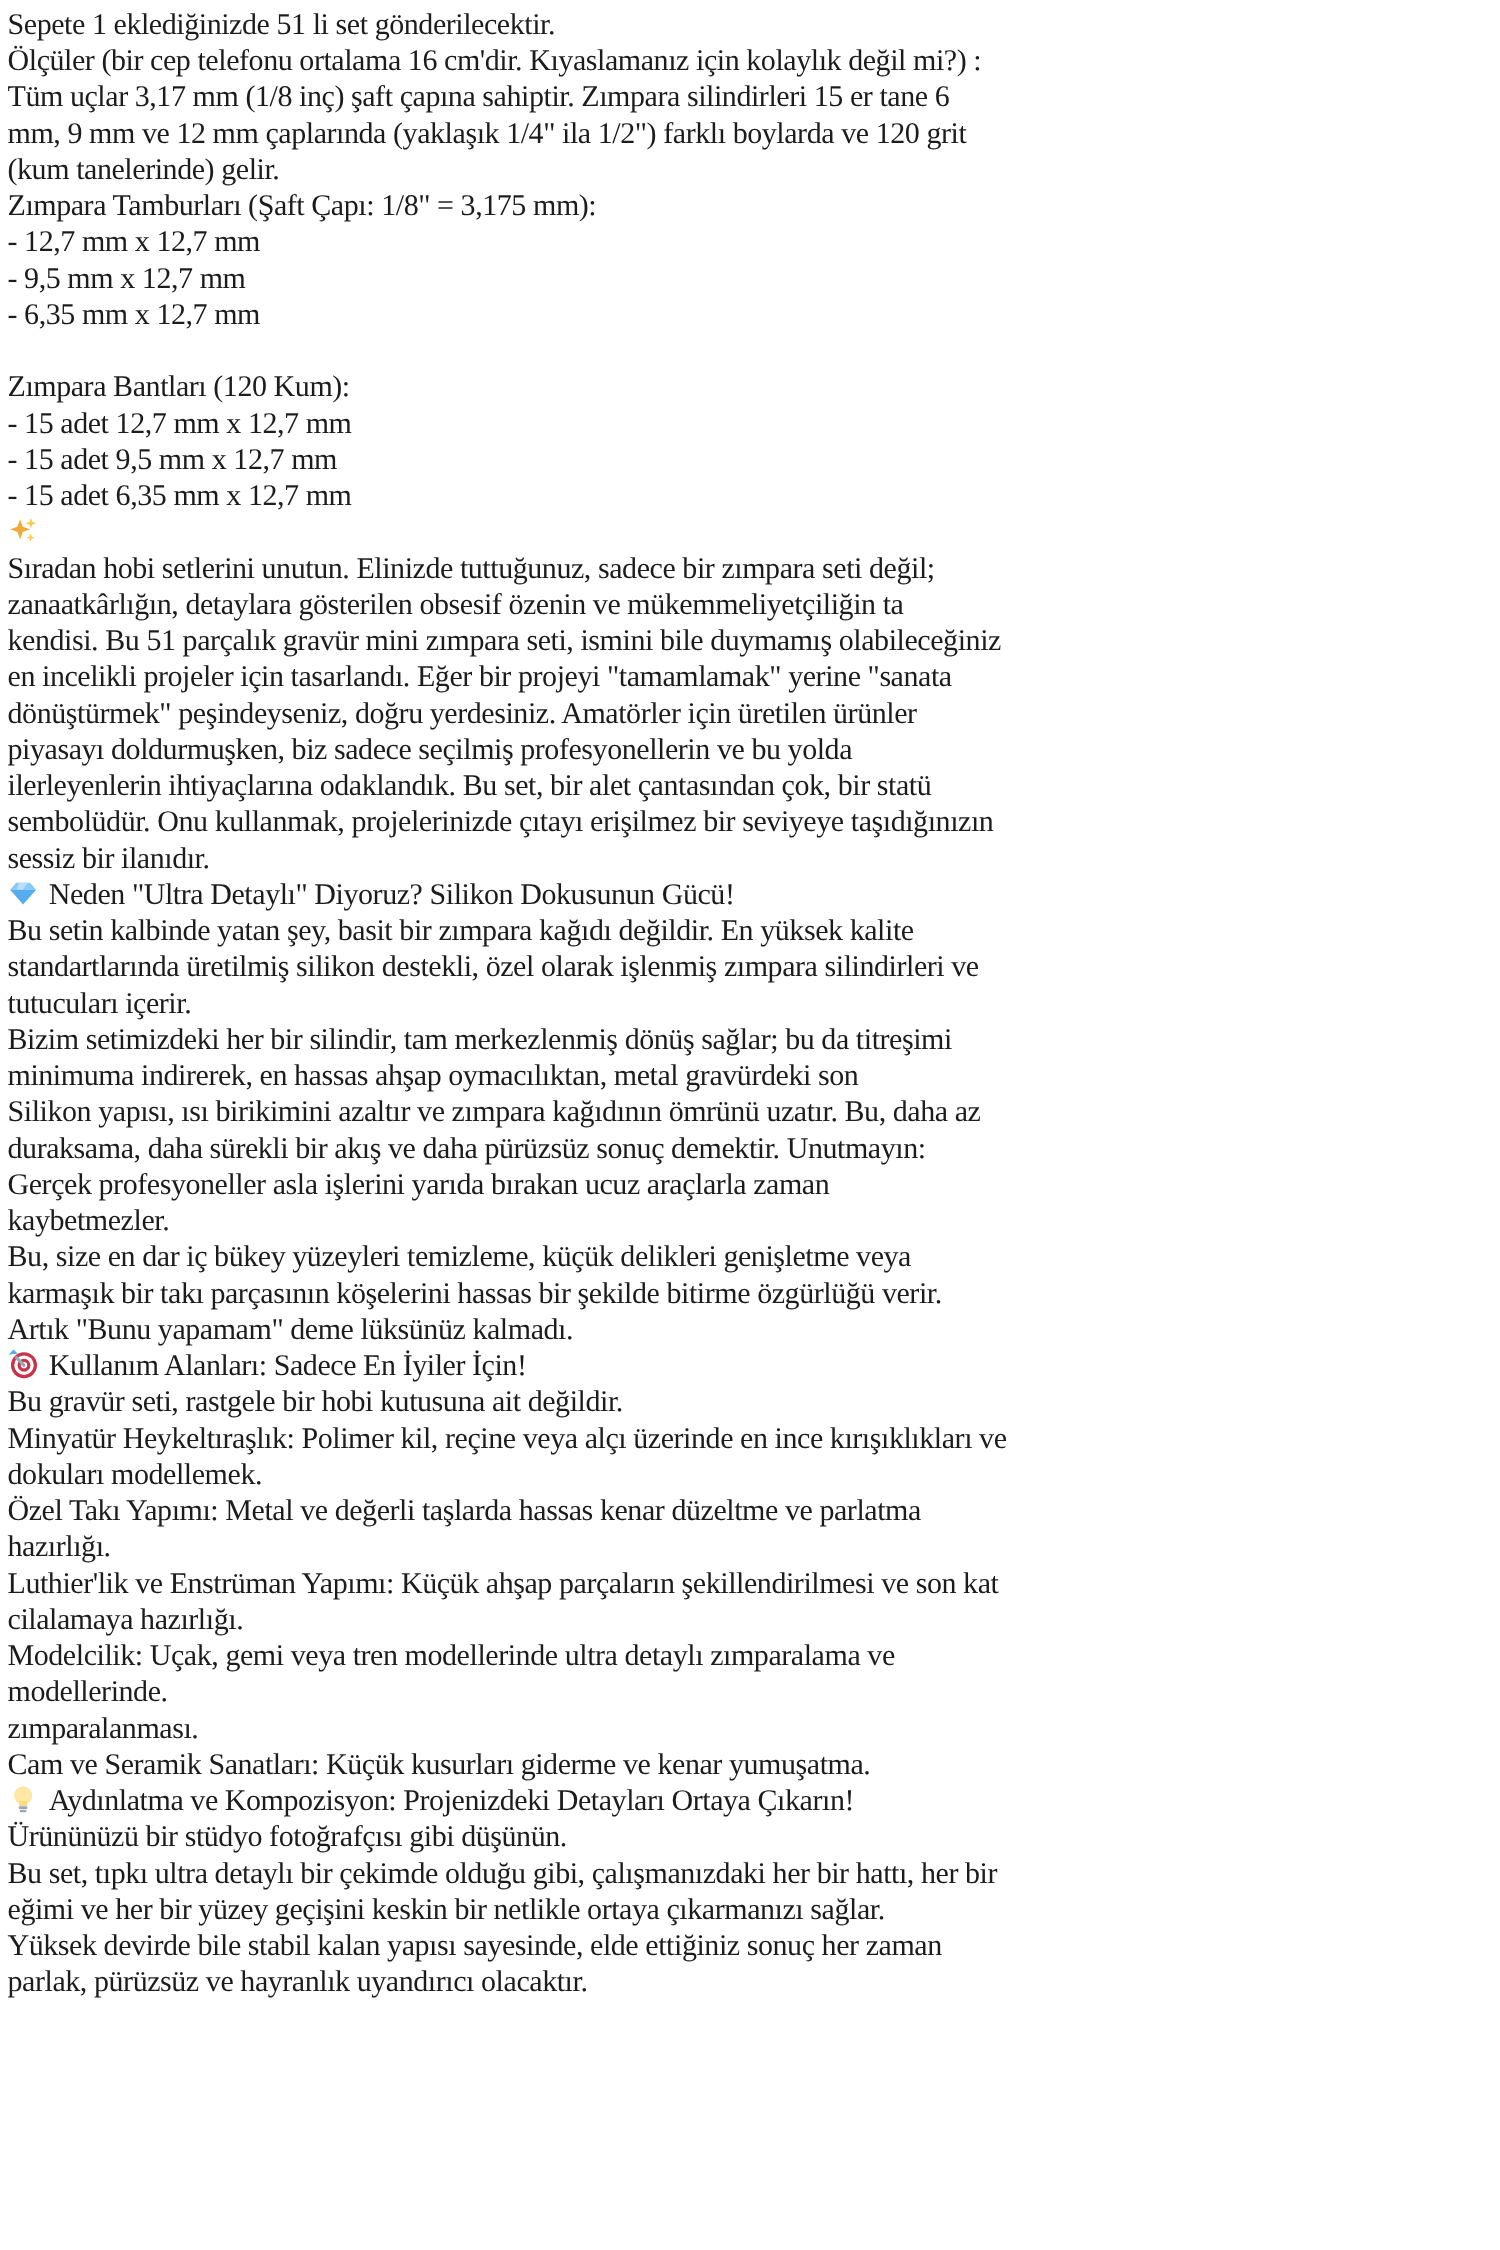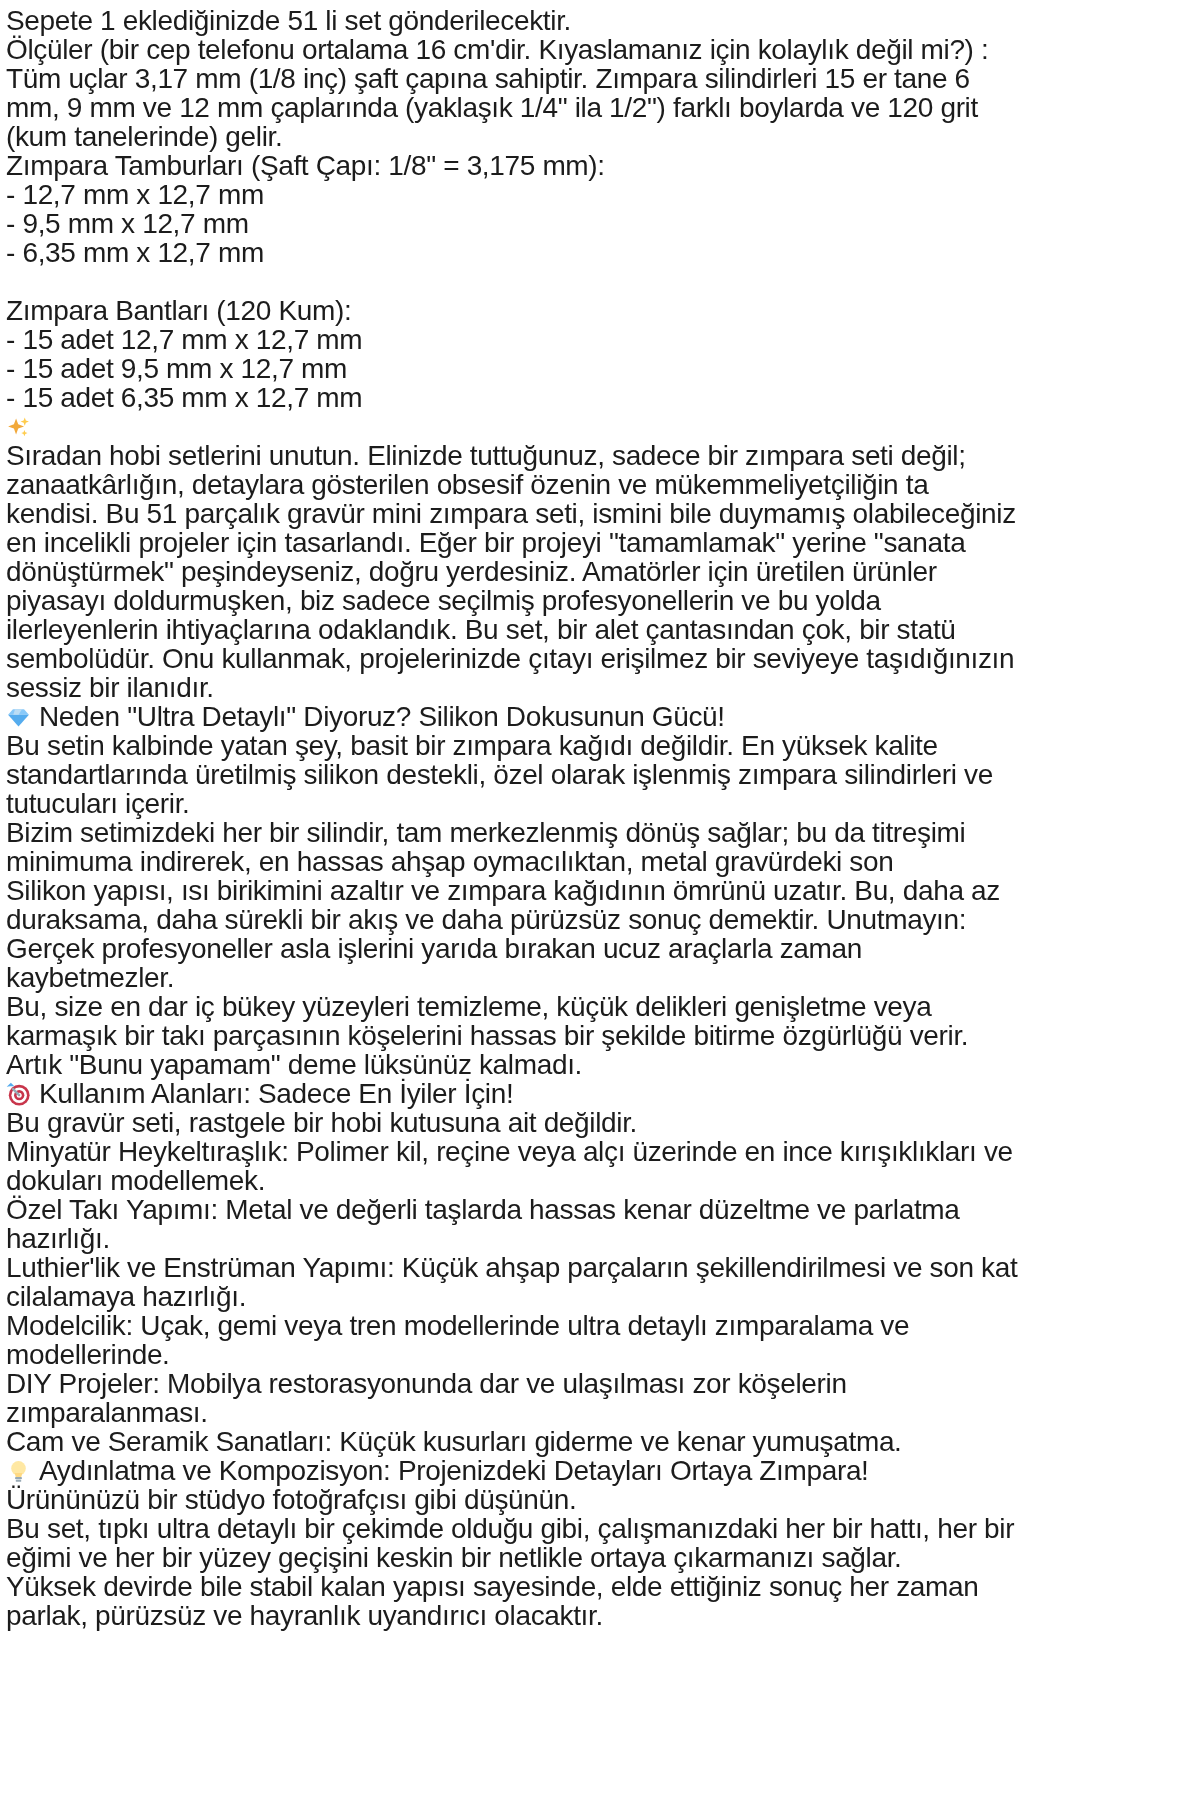--- a/index.html
+++ b/index.html
@@ -13,24 +13,25 @@
   body {
     font-family: "Liberation Sans", sans-serif;
     color: #1c1c1c;
   }
   #doc {
     padding: 6px 4px 0 6px;
   }
   .line {
     height: 29px;
     line-height: 29px;
-    font-size: 28px;
+    font-size: 24px;
     letter-spacing: -0.35px;
     white-space: nowrap;
     font-stretch: condensed;
+    font-family: Liberation Serif, serif;
   }
   .line.blank { height: 29px; }
   .emoji {
     display: inline-block;
     width: 28px;
     height: 25px;
     vertical-align: -4px;
     margin-right: 5px;
   }
   .emoji svg {
@@ -100,28 +101,27 @@
           </svg></span><span>Kullanım Alanları: Sadece En İyiler İçin!</span></div>
       <div class="line"><span>Bu gravür seti, rastgele bir hobi kutusuna ait değildir.</span></div>
       <div class="line"><span>Minyatür Heykeltıraşlık: Polimer kil, reçine veya alçı üzerinde en ince kırışıklıkları ve</span></div>
       <div class="line"><span>dokuları modellemek.</span></div>
       <div class="line"><span>Özel Takı Yapımı: Metal ve değerli taşlarda hassas kenar düzeltme ve parlatma</span></div>
       <div class="line"><span>hazırlığı.</span></div>
       <div class="line"><span>Luthier'lik ve Enstrüman Yapımı: Küçük ahşap parçaların şekillendirilmesi ve son kat</span></div>
       <div class="line"><span>cilalamaya hazırlığı.</span></div>
       <div class="line"><span>Modelcilik: Uçak, gemi veya tren modellerinde ultra detaylı zımparalama ve</span></div>
       <div class="line"><span>modellerinde.</span></div>
-      <div class="line"><span>DIY Projeler: Mobilya restorasyonunda dar ve ulaşılması zor köşelerin</span></div>
       <div class="line"><span>zımparalanması.</span></div>
       <div class="line"><span>Cam ve Seramik Sanatları: Küçük kusurları giderme ve kenar yumuşatma.</span></div>
       <div class="line"><span class="emoji"><svg viewBox="0 0 36 36">
             <circle cx="18" cy="13.5" r="10.5" fill="#FFE8A3"></circle>
             <path d="M12.5 20 h11 l-1.5 6 h-8 z" fill="#FFD983"></path>
             <rect x="13" y="26" width="10" height="3.2" rx="1.4" fill="#99AAB5"></rect>
             <rect x="14" y="30" width="8" height="2.8" rx="1.3" fill="#99AAB5"></rect>
-          </svg></span><span>Aydınlatma ve Kompozisyon: Projenizdeki Detayları Ortaya Zımpara!</span></div>
+          </svg></span><span>Aydınlatma ve Kompozisyon: Projenizdeki Detayları Ortaya Çıkarın!</span></div>
       <div class="line"><span>Ürününüzü bir stüdyo fotoğrafçısı gibi düşünün.</span></div>
       <div class="line"><span>Bu set, tıpkı ultra detaylı bir çekimde olduğu gibi, çalışmanızdaki her bir hattı, her bir</span></div>
       <div class="line"><span>eğimi ve her bir yüzey geçişini keskin bir netlikle ortaya çıkarmanızı sağlar.</span></div>
       <div class="line"><span>Yüksek devirde bile stabil kalan yapısı sayesinde, elde ettiğiniz sonuç her zaman</span></div>
       <div class="line"><span>parlak, pürüzsüz ve hayranlık uyandırıcı olacaktır.</span></div>
     </div>
 </main>
 
 </body></html>

